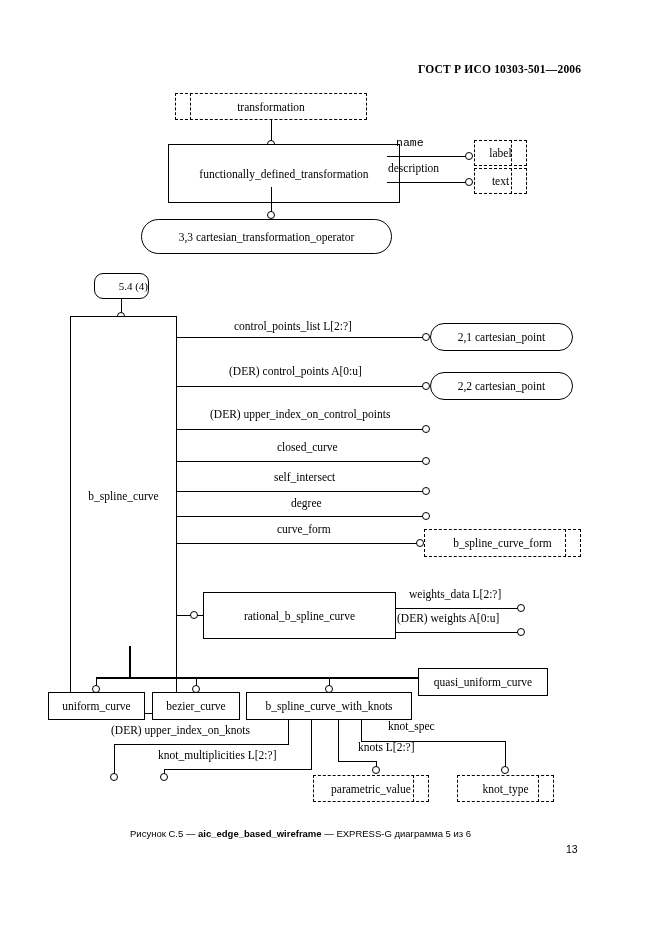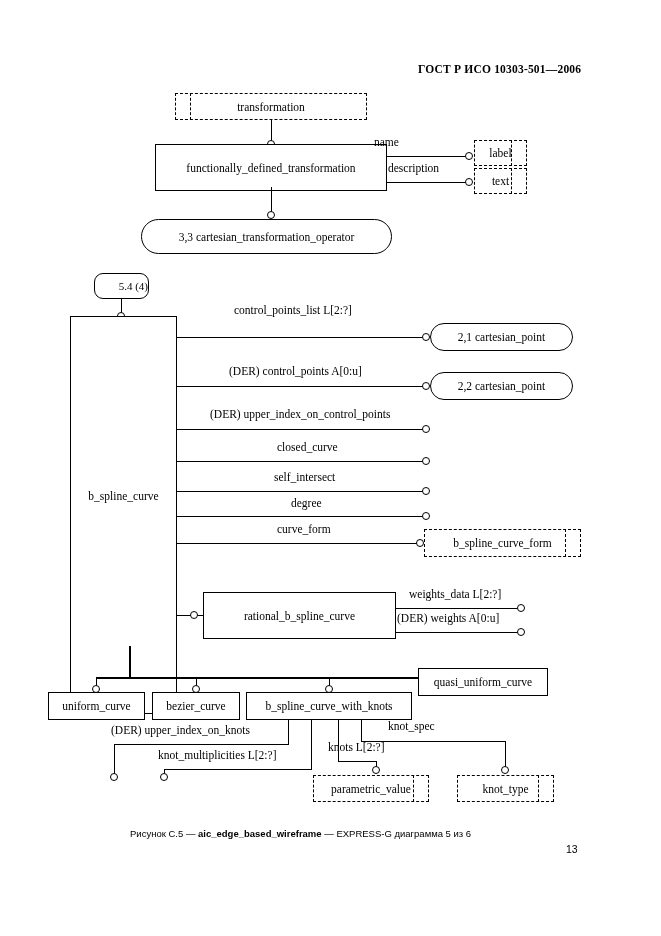--- a/index.html
+++ b/index.html
@@ -137,25 +137,25 @@
   <div class="std-header" style="left:418px; top:63px;">ГОСТ Р ИСО 10303-501—2006</div>
 
   <div class="ebox dashed" style="left:175px; top:93px; width:192px; height:27px;">
     <span class="divider left"></span>
     <span>transformation</span>
   </div>
 
   <div class="vline" style="left:271px; top:120px; height:24px;"></div>
   <div class="circle" style="left:267px; top:140px;"></div>
 
-  <div class="ebox" style="left:155px; top:144px; width:232px; height:47px;">
+  <div class="ebox" style="left:168px; top:144px; width:232px; height:59px;">
     <span>functionally_defined_transformation</span>
   </div>
 
-  <div class="alabel" style="left:374px; top:136px;">name</div>
+  <div class="alabel" style="left:396px; top:136px;font-family:Liberation Mono, monospace;">name</div>
   <div class="hline" style="left:387px; top:156px; width:82px;"></div>
   <div class="circle" style="left:465px; top:152px;"></div>
   <div class="ebox dashed" style="left:474px; top:140px; width:53px; height:26px;">
     <span class="divider right"></span>
     <span>label</span>
   </div>
 
   <div class="alabel" style="left:388px; top:162px;">description</div>
   <div class="hline" style="left:387px; top:182px; width:82px;"></div>
   <div class="circle" style="left:465px; top:178px;"></div>
@@ -174,21 +174,21 @@
   <div class="pageref" style="left:94px; top:273px; width:55px; height:26px;">
     <span>5.4 (4)</span>
   </div>
   <div class="vline" style="left:121px; top:299px; height:17px;"></div>
   <div class="circle" style="left:117px; top:312px;"></div>
 
   <div class="ebox" style="left:70px; top:316px; width:107px; height:398px;">
     <span style="position:absolute; left:0; right:0; top:173px; text-align:center;">b_spline_curve</span>
   </div>
 
-  <div class="alabel" style="left:234px; top:304px;">control_points_list L[2:?]</div>
+  <div class="alabel" style="left:234px; top:320px;">control_points_list L[2:?]</div>
   <div class="hline" style="left:177px; top:337px; width:249px;"></div>
   <div class="circle" style="left:422px; top:333px;"></div>
   <div class="estadium" style="left:430px; top:323px; width:143px; height:28px;">
     <span>2,1 cartesian_point</span>
   </div>
 
   <div class="alabel" style="left:229px; top:365px;">(DER) control_points A[0:u]</div>
   <div class="hline" style="left:177px; top:386px; width:249px;"></div>
   <div class="circle" style="left:422px; top:382px;"></div>
   <div class="estadium" style="left:430px; top:372px; width:143px; height:28px;">
@@ -263,21 +263,21 @@
   <div class="hline" style="left:114px; top:744px; width:175px;"></div>
   <div class="vline" style="left:114px; top:744px; height:32px;"></div>
   <div class="circle" style="left:110px; top:773px;"></div>
 
   <div class="alabel" style="left:158px; top:749px;">knot_multiplicities L[2:?]</div>
   <div class="vline" style="left:311px; top:720px; height:50px;"></div>
   <div class="hline" style="left:164px; top:769px; width:148px;"></div>
   <div class="vline" style="left:164px; top:769px; height:8px;"></div>
   <div class="circle" style="left:160px; top:773px;"></div>
 
-  <div class="alabel" style="left:328px; top:741px;text-align:right;">knots L[2:?]</div>
+  <div class="alabel" style="left:358px; top:741px;text-align:right;">knots L[2:?]</div>
   <div class="vline" style="left:338px; top:720px; height:42px;"></div>
   <div class="hline" style="left:338px; top:761px; width:39px;"></div>
   <div class="vline" style="left:376px; top:761px; height:9px;"></div>
   <div class="circle" style="left:372px; top:766px;"></div>
   <div class="ebox dashed" style="left:313px; top:775px; width:116px; height:27px;">
     <span class="divider right"></span>
     <span>parametric_value</span>
   </div>
 
   <div class="alabel" style="left:388px; top:720px;">knot_spec</div>

